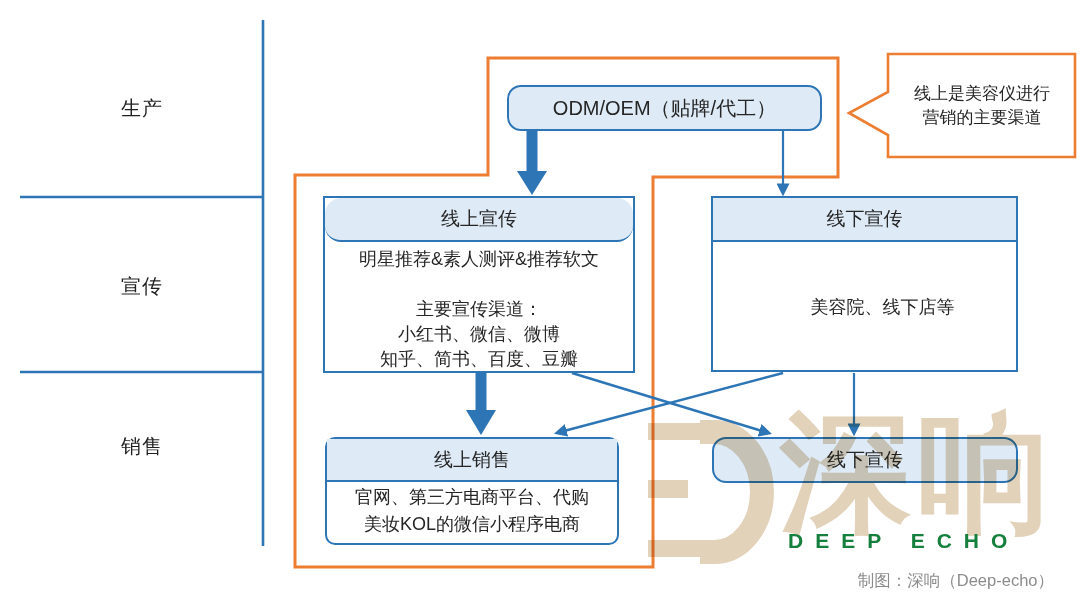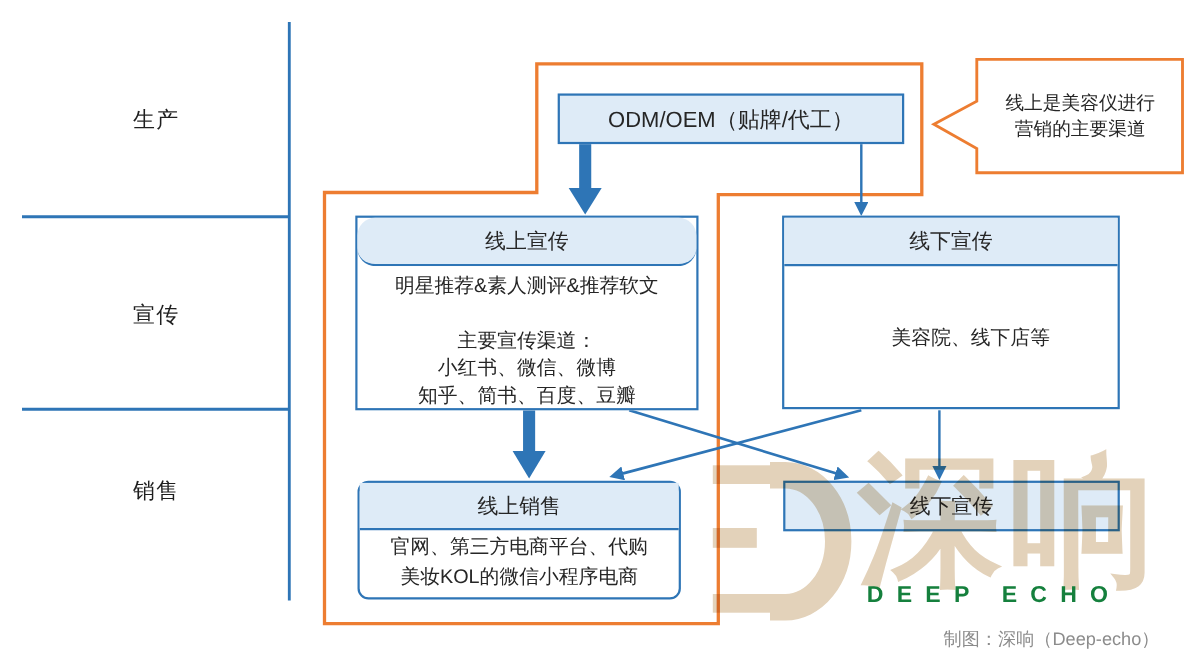--- a/index.html
+++ b/index.html
@@ -22,21 +22,21 @@
     position:absolute; box-sizing:border-box; z-index:2;
     border:2.4px solid #2E75B6; background:#ffffff;
   }
   .box.filled { background:#DEEBF7; }
   .box-header {
     box-sizing:border-box; width:100%;
     background:#DEEBF7; border-bottom:2.4px solid #2E75B6;
     display:flex; align-items:center; justify-content:center;
     font-size:19px; color:#262626;
   }
-  .center-flex { display:flex; align-items:center; justify-content:center; }
+  .center-flex { display:flex; align-items:center; justify-content:center;border-radius:14px; }
 
   #box-odm { left:507px; top:85px; width:315px; height:46px; font-size:20px; }
   #box-online-promotion { left:323px; top:196px; width:312px; height:177px; }
   #box-online-promotion .box-header { height:44px;border-radius:16px; }
   #box-offline-promotion { left:711px; top:196px; width:307px; height:176px; }
   #box-offline-promotion .box-header { height:44px; }
   #box-online-sales { left:325px; top:437px; width:294px; height:108px;border-radius:10px; }
   #box-online-sales .box-header { height:43px; }
   #box-offline-sales { left:712px; top:437px; width:306px; height:46px; font-size:19px; }
 

